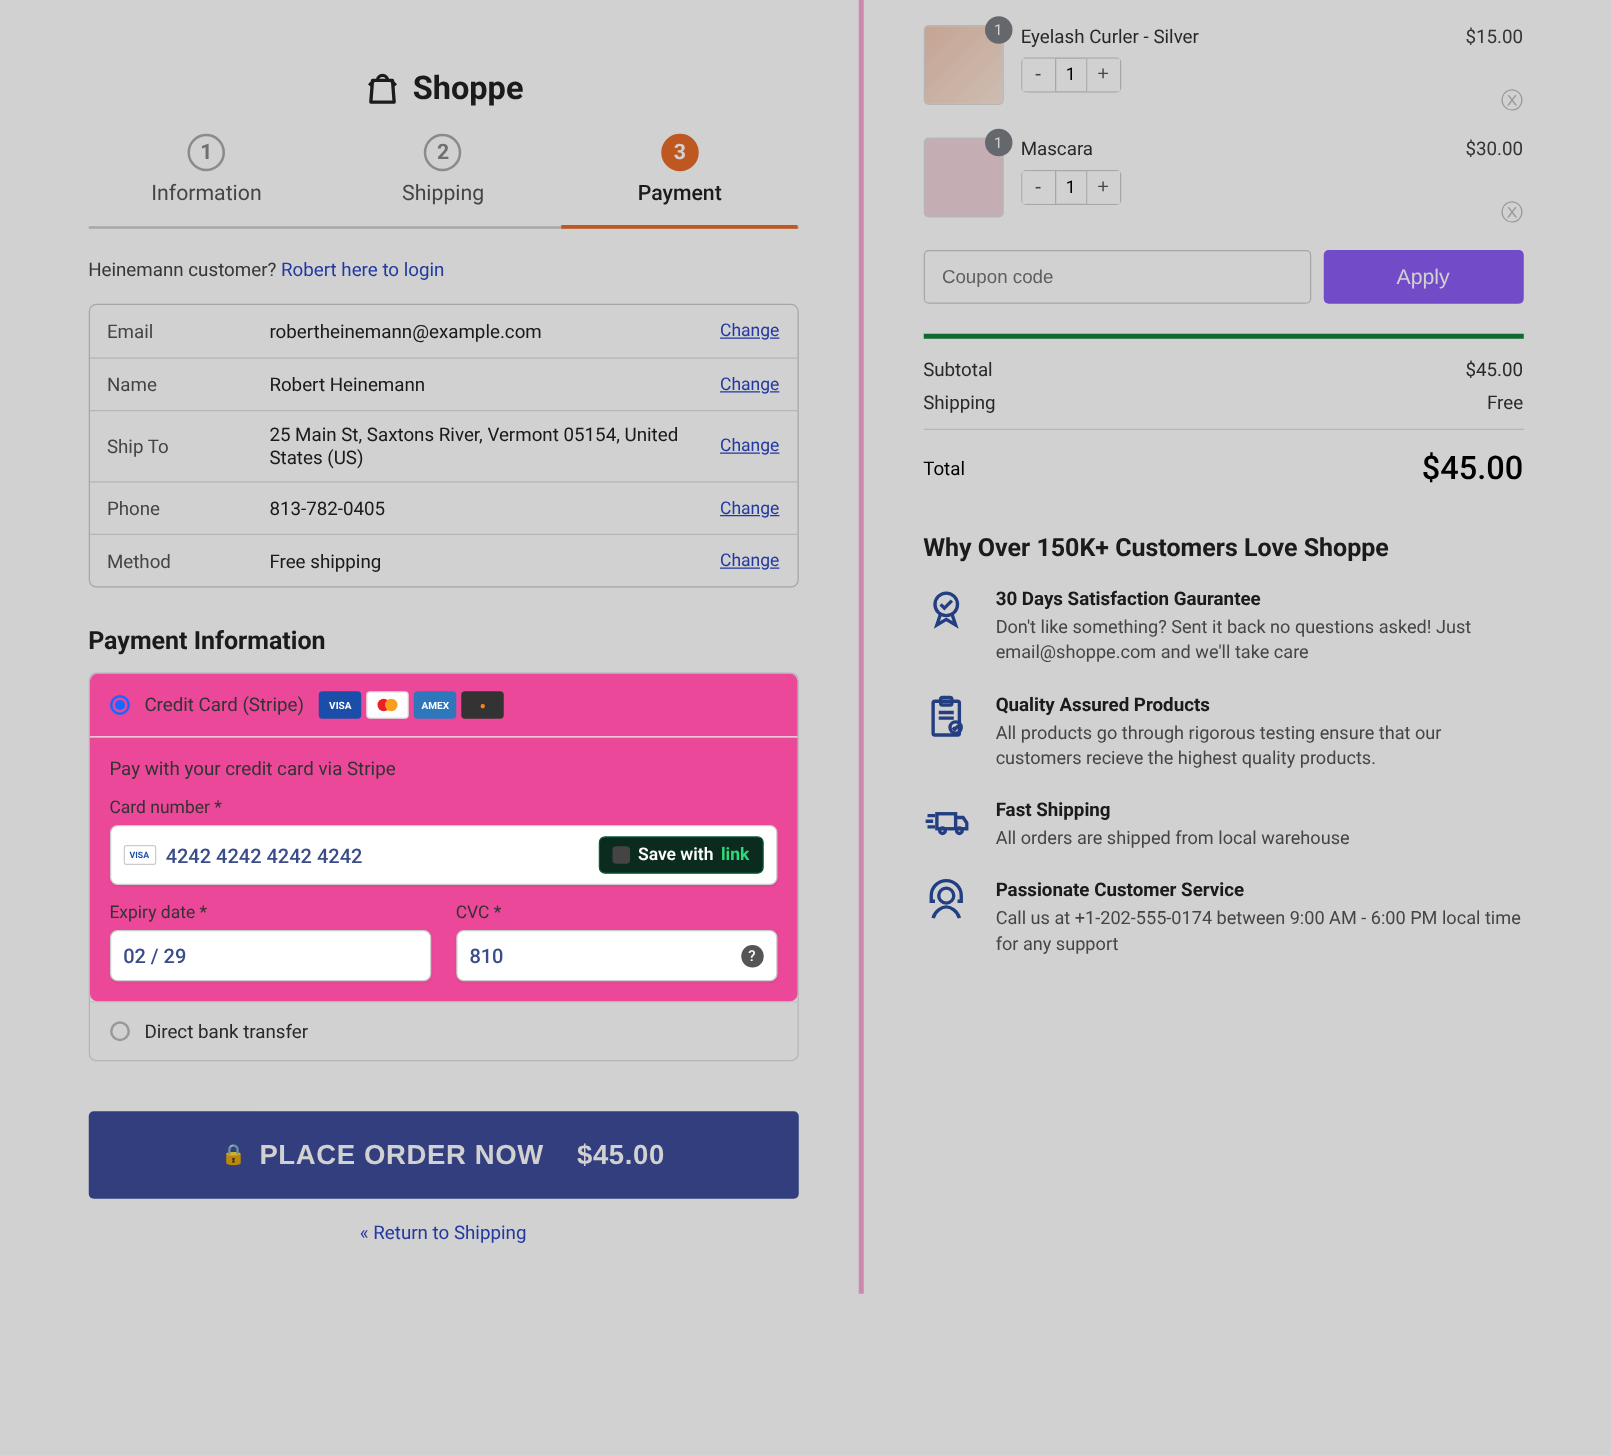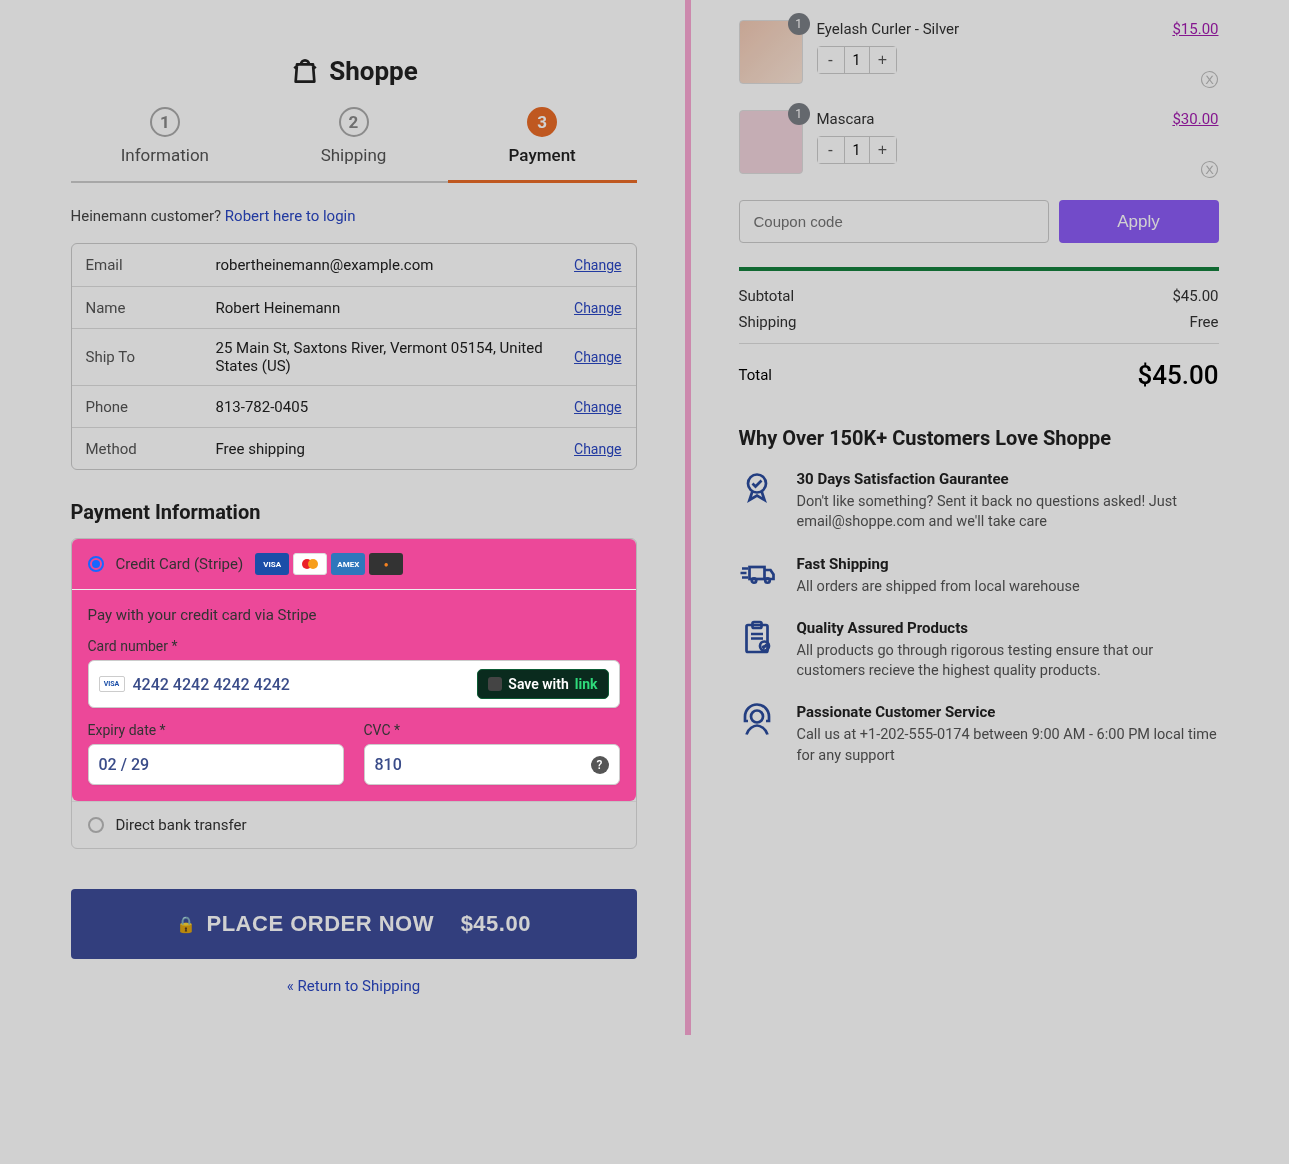--- a/index.html
+++ b/index.html
@@ -18,21 +18,21 @@
     z-index: 10;
   }
   .page {
     display: flex;
     width: 1148px;
     margin: 0 auto;
   }
   .left {
     width: 620px;
     padding: 25px 48px 40px 0;
-    border-right: 6px solid #f9a8d4;
+    border-right: 4px solid #f9a8d4;
   }
   .right {
     width: 528px;
     padding: 20px 0 40px 48px;
   }
   
   .logo {
     display:flex; align-items:center; justify-content:center;
     gap:8px; margin: 30px 0 20px;
     font-size: 26px; font-weight:700; color:#222;
@@ -129,21 +129,21 @@
   
   .cart-item{display:flex; align-items:flex-start; gap:14px; margin-bottom:18px;}
   .thumb{width:64px;height:64px;border:1px solid #ddd;border-radius:4px;position:relative;background:#f1d4dc;}
   .thumb.t0{background:linear-gradient(135deg,#f1c9b4,#fbe6d8);}
   .thumb .badge{position:absolute;top:-8px;right:-8px;width:22px;height:22px;background:#7b7f86;color:#fff;border-radius:50%;font-size:12px;display:flex;align-items:center;justify-content:center;}
   .ci-body{flex:1;}
   .ci-title{font-size:15px;color:#333;margin-bottom:8px;}
   .qty{display:flex;border:1px solid #ccc;border-radius:4px;width:fit-content;}
   .qty button{width:26px;height:26px;border:none;background:#fff;color:#555;font-size:16px;cursor:pointer;}
   .qty .n{width:26px;height:26px;display:flex;align-items:center;justify-content:center;font-size:14px;border-left:1px solid #ccc;border-right:1px solid #ccc;}
-  .ci-price{font-size:15px;color:#a21caf;text-decoration:underline;}
+  .ci-price{font-size:15px;color:#404040;}
   .ci-del{color:#bbb;font-size:18px;margin-top:30px;}
   .coupon-row{display:flex; gap:10px; margin:6px 0 24px;}
   .coupon-input{flex:1;border:1px solid #ccc;border-radius:4px;padding:12px 14px;font-size:15px;color:#888;}
   .apply-btn{width:160px;background:#8b5cf6;border:none;color:#fff;font-size:17px;border-radius:4px;}
   .totals{border-top:4px solid #15803d; padding-top:16px;}
   .tot-row{display:flex;justify-content:space-between;font-size:15px;color:#333;margin-bottom:8px;}
   .grand{border-top:1px solid #ddd;margin-top:12px;padding-top:16px;display:flex;justify-content:space-between;align-items:center;}
   .grand .g-l{font-size:15px;} .grand .g-v{font-size:26px;font-weight:500;}
   .why-h{font-size:20px;font-weight:700;margin:36px 0 20px;color:#222;}
   .feat{display:flex;gap:18px;margin-bottom:22px;}
@@ -341,45 +341,45 @@
             <circle cx="12" cy="9" r="6"></circle>
             <path d="M9 9l2 2 4-4 M9 14l-2 6 5-3 5 3-2-6"></path>
           </svg></div>
       <div>
           <h4>30 Days Satisfaction Gaurantee</h4>
           <p>Don't like something? Sent it back no questions asked! Just email@shoppe.com and we'll take care</p>
         </div>
     </div>
     <div class="feat">
       <div class="ic"><svg viewBox="0 0 24 24">
-            <rect x="7" y="8" width="10" height="8"></rect>
-            <path d="M17 10h4l2 3v3h-6 M2 9h4 M1 12h4 M2 15h4"></path>
-            <circle cx="10" cy="17" r="1.5"></circle>
-            <circle cx="19" cy="17" r="1.5"></circle>
-          </svg></div>
-      <div>
-          <h4>Fast Shipping</h4>
-          <p>All orders are shipped from local warehouse</p>
-        </div>
-    </div>
-    <div class="feat">
-      <div class="ic"><svg viewBox="0 0 24 24">
             <rect x="5" y="4" width="14" height="18" rx="1"></rect>
             <rect x="9" y="2" width="6" height="4" rx="1"></rect>
             <path d="M8 10h8 M8 13h8"></path>
             <circle cx="17" cy="18" r="3"></circle>
             <path d="M15.5 18l1 1 2-2"></path>
           </svg></div>
       <div>
           <h4>Quality Assured Products</h4>
           <p>All products go through rigorous testing ensure that our customers recieve the highest quality products.</p>
         </div>
     </div>
     <div class="feat">
       <div class="ic"><svg viewBox="0 0 24 24">
+            <rect x="7" y="8" width="10" height="8"></rect>
+            <path d="M17 10h4l2 3v3h-6 M2 9h4 M1 12h4 M2 15h4"></path>
+            <circle cx="10" cy="17" r="1.5"></circle>
+            <circle cx="19" cy="17" r="1.5"></circle>
+          </svg></div>
+      <div>
+          <h4>Fast Shipping</h4>
+          <p>All orders are shipped from local warehouse</p>
+        </div>
+    </div>
+    <div class="feat">
+      <div class="ic"><svg viewBox="0 0 24 24">
             <circle cx="12" cy="9" r="4"></circle>
             <path d="M5 21c1-4 5-6 7-6s6 2 7 6 M4 9a8 8 0 0 1 16 0 M4 9v3h2 M20 9v3h-2"></path>
           </svg></div>
       <div>
           <h4>Passionate Customer Service</h4>
           <p>Call us at +1-202-555-0174 between 9:00 AM - 6:00 PM local time for any support</p>
         </div>
     </div>
   </div>
 </div>

